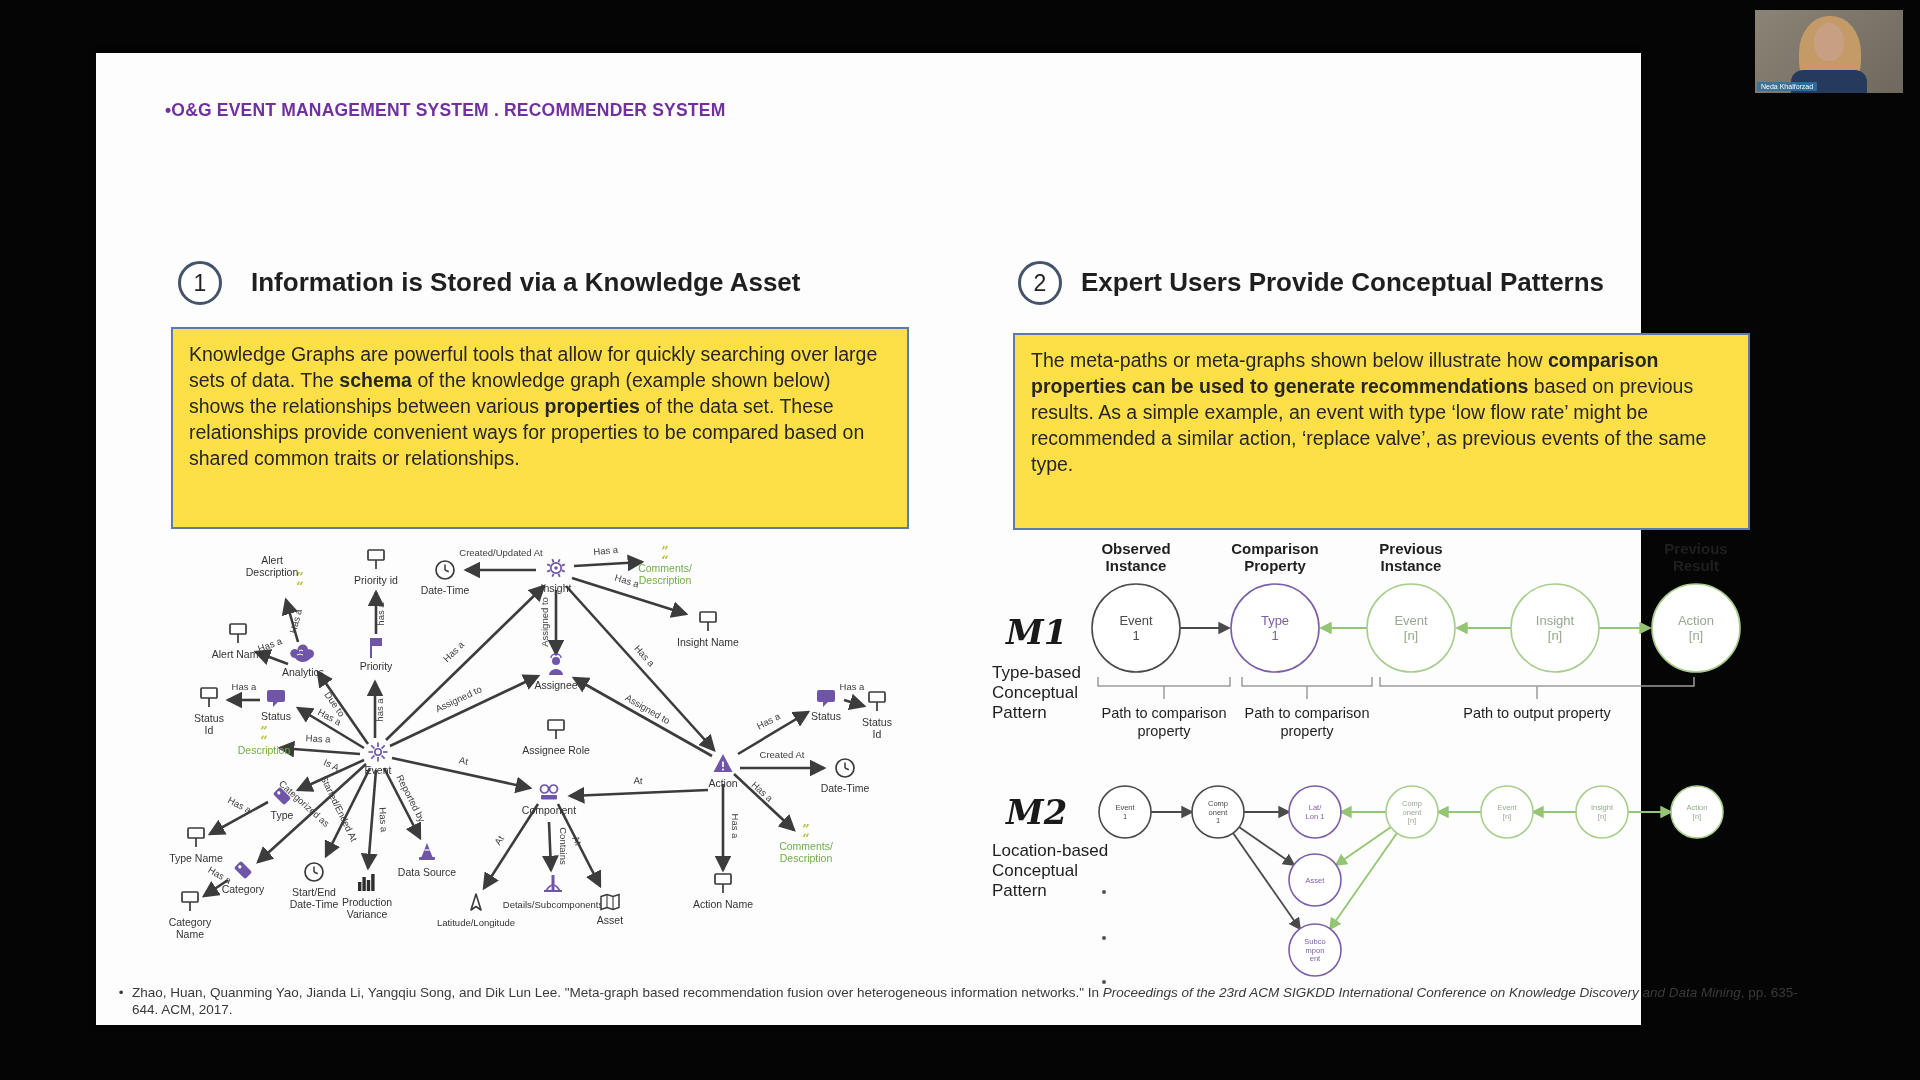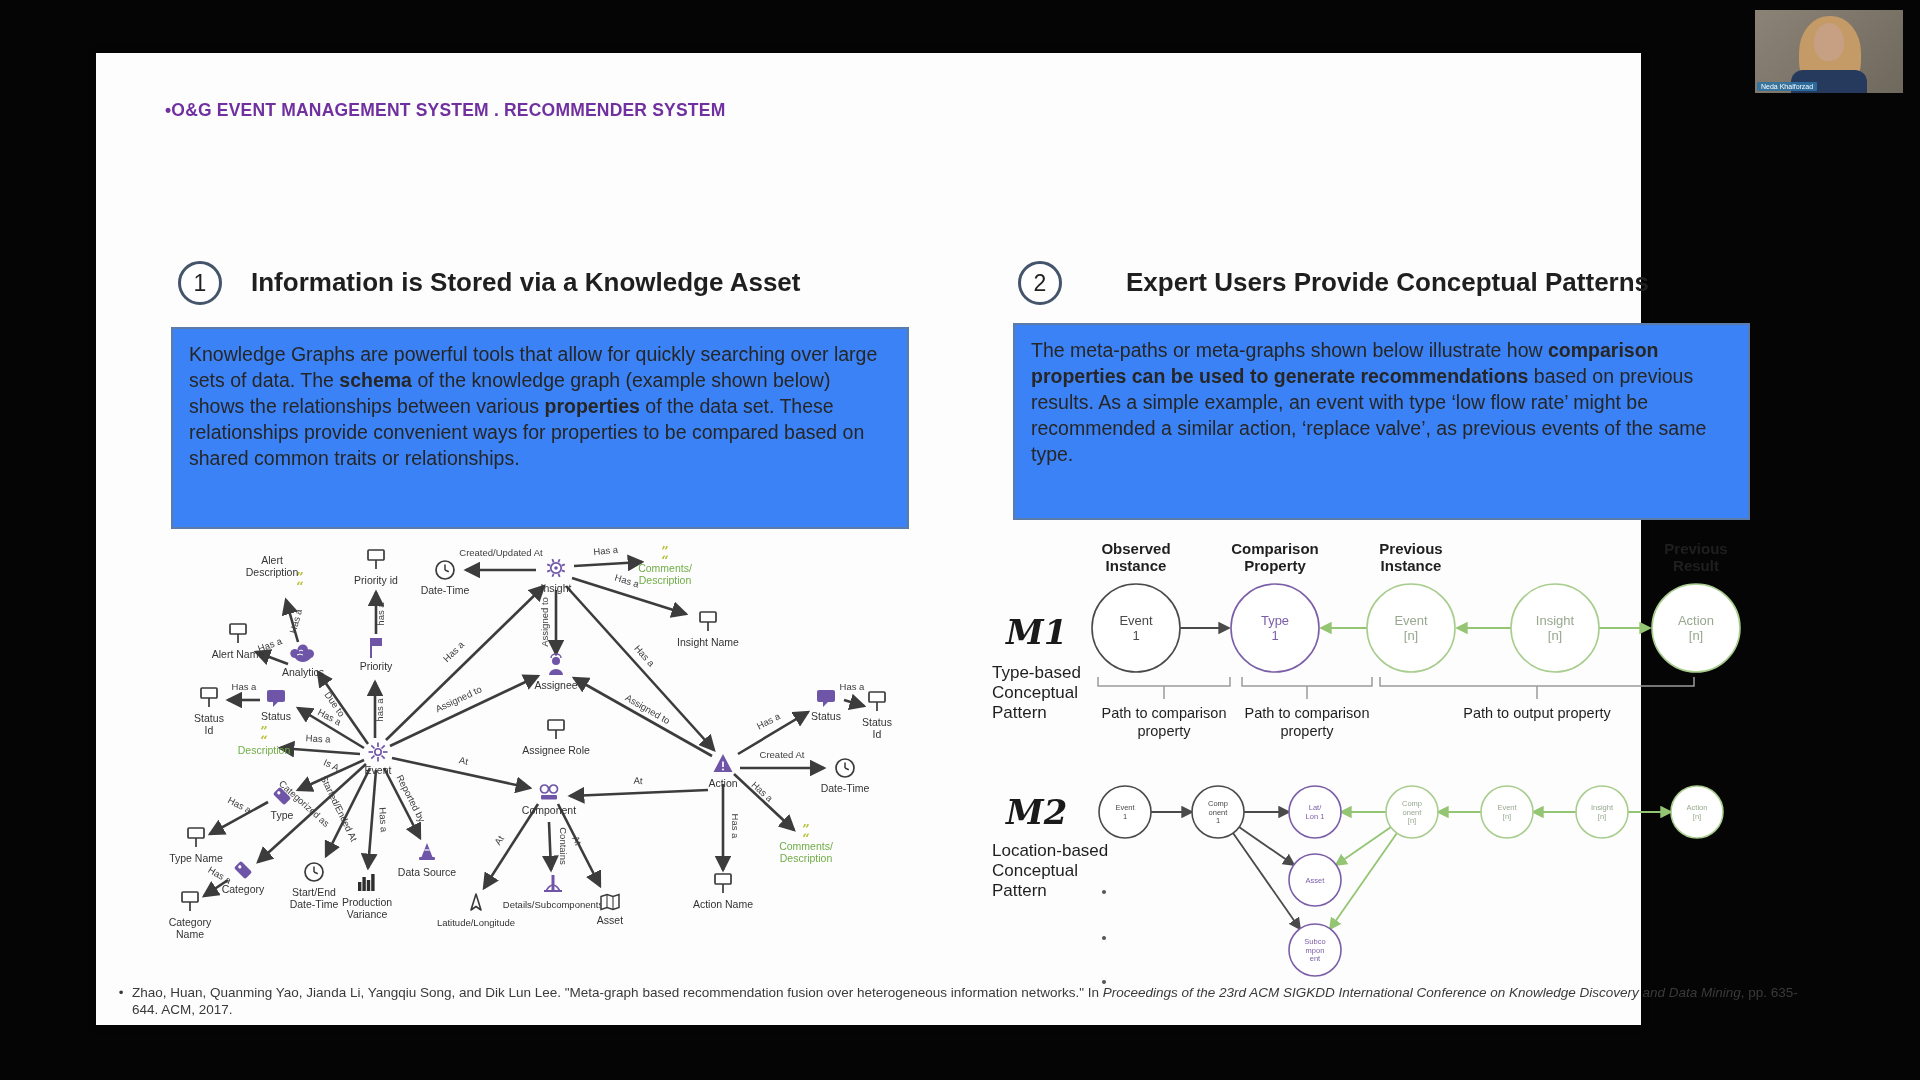--- a/index.html
+++ b/index.html
@@ -8,21 +8,21 @@
   .slide{position:absolute;left:96px;top:53px;width:1545px;height:972px;background:#fdfdfd;
          box-shadow:0 0 6px rgba(0,0,0,.6);}
   .kicker{position:absolute;left:69px;top:47px;font-size:17.5px;font-weight:bold;
           letter-spacing:.2px;color:#7030A0;}
   .title{position:absolute;left:66px;top:80px;font-size:64px;line-height:70px;font-weight:800;
          letter-spacing:-1px;color:#41A7E0;}
   .num-circle{position:absolute;width:44px;height:44px;border:3px solid #44546A;border-radius:50%;
               display:flex;align-items:center;justify-content:center;font-size:23px;color:#222;
               background:#fff;box-sizing:border-box;}
   .heading{position:absolute;font-size:26px;font-weight:bold;color:#1f1f1f;white-space:nowrap;}
-  .textbox{position:absolute;background:#3b82f6;border:2px solid #5B7BA8;box-sizing:border-box;
+  .textbox{position:absolute;background:#fde047;border:2px solid #5B7BA8;box-sizing:border-box;
            padding:12px 16px;font-size:19.5px;line-height:26px;color:#262626;}
   .textbox b{font-weight:bold;}
   .kg-svg,.pat-svg{position:absolute;}
   .footer{position:absolute;left:14px;top:931px;width:1695px;font-size:13.5px;line-height:17px;
           color:#3a3a3a;display:flex;}
   .footer .bullet{flex:0 0 22px;text-align:center;}
   .footer i{font-style:italic;}
   .webcam{position:absolute;left:1755px;top:10px;width:148px;height:83px;overflow:hidden;
           background:linear-gradient(135deg,#8b8376,#6f685d);}
   .webcam .hair{position:absolute;left:44px;top:6px;width:62px;height:76px;background:#c49a67;
@@ -440,22 +440,22 @@
             <text text-anchor="middle" font-size="13" font-weight="bold" fill="#b9c23c" font-family="'DejaVu Serif',serif"><tspan x="0" y="2">”</tspan><tspan x="0" y="11">“</tspan></text>
           </g>
           <text x="638" y="308" text-anchor="middle" font-size="10.5" fill="#70AD47">Comments/</text>
           <text x="638" y="320" text-anchor="middle" font-size="10.5" fill="#70AD47">Description</text>
         </g>
       </svg>
 
     <div class="num-circle" style="left:922px;top:208px;">
       <span>2</span>
     </div>
-    <div class="heading" style="left:1030px;top:214px;">Expert Users Provide Conceptual Patterns</div>
-    <div class="textbox" style="left:917px;top:270px;width:737px;height:197px;">The meta-paths or meta-graphs shown below illustrate how <b>comparison properties can be used to generate recommendations</b> based on previous results. As a simple example, an event with type ‘low flow rate’ might be recommended a similar action, ‘replace valve’, as previous events of the same type.</div>
+    <div class="heading" style="left:985px;top:214px;">Expert Users Provide Conceptual Patterns</div>
+    <div class="textbox" style="left:917px;top:280px;width:737px;height:197px;">The meta-paths or meta-graphs shown below illustrate how <b>comparison properties can be used to generate recommendations</b> based on previous results. As a simple example, an event with type ‘low flow rate’ might be recommended a similar action, ‘replace valve’, as previous events of the same type.</div>
     <svg id="patterns" class="pat-svg" style="left:884px;top:487px;" width="792" height="448" viewBox="0 0 792 448">
         <defs>
     <marker id="ah-d" viewBox="0 0 10 10" refX="8.5" refY="5" markerWidth="7" markerHeight="7" orient="auto-start-reverse">
             <path d="M0,0 L10,5 L0,10 z" fill="#4a4a4a"></path>
           </marker>
     <marker id="ah-g" viewBox="0 0 10 10" refX="8.5" refY="5" markerWidth="7" markerHeight="7" orient="auto-start-reverse">
             <path d="M0,0 L10,5 L0,10 z" fill="#93C572"></path>
           </marker>
   </defs>
         <g>

